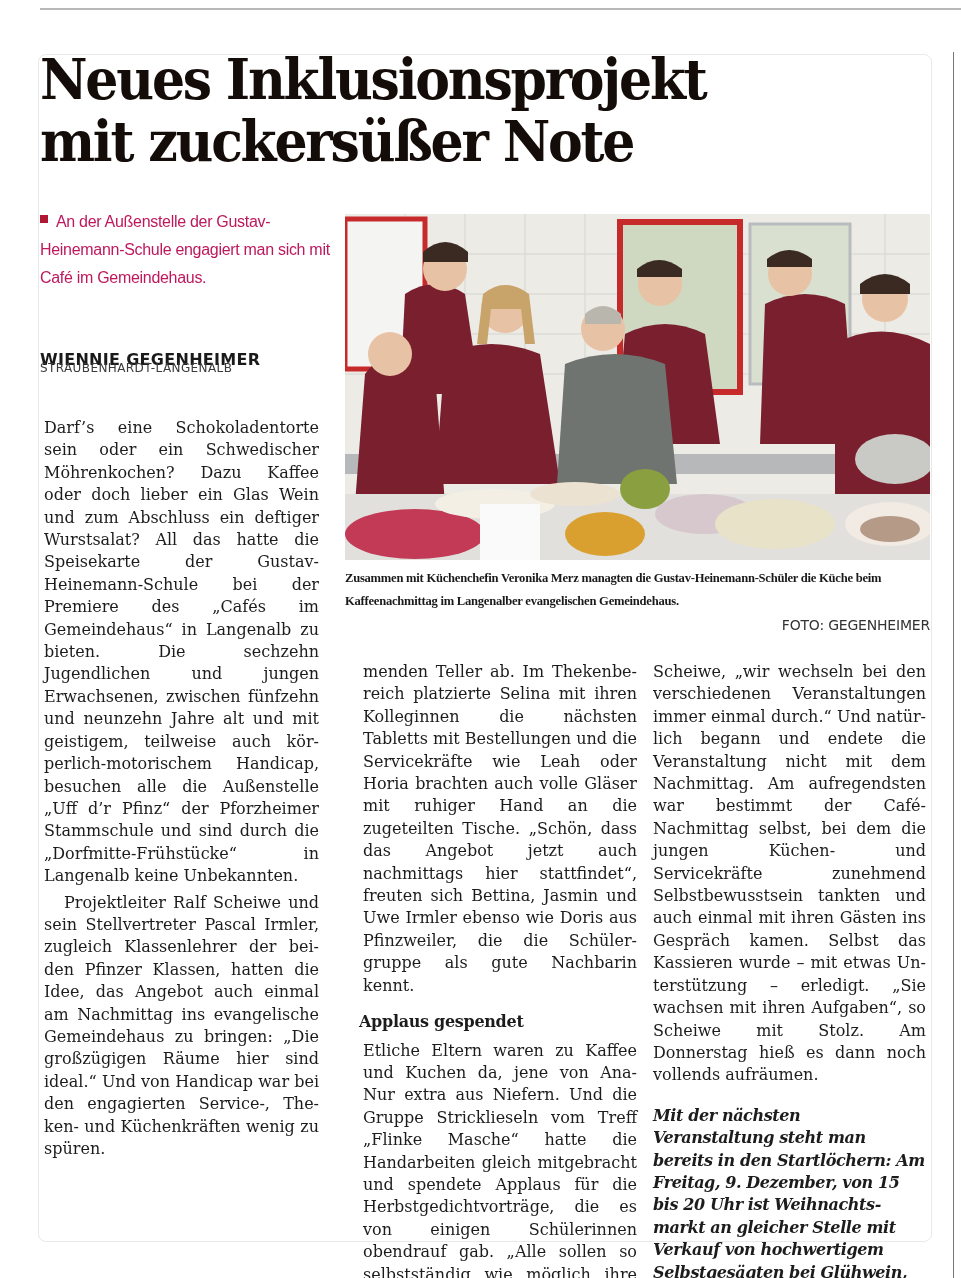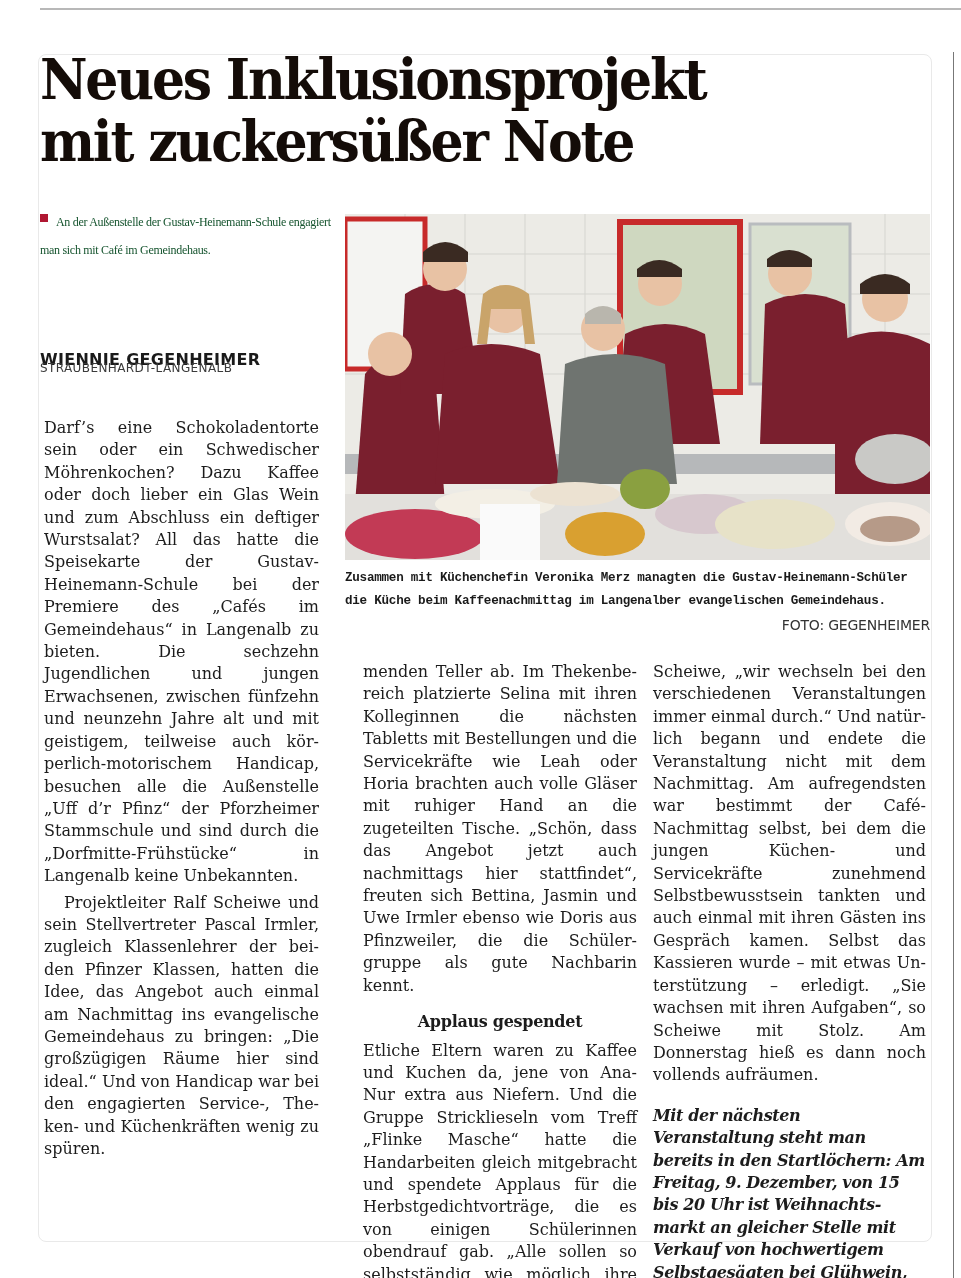--- a/index.html
+++ b/index.html
@@ -6,43 +6,43 @@
   body { width: 961px; height: 1278px; position: relative; overflow: hidden; }
   .top-rule { position: absolute; left: 40px; right: 0; top: 8px; height: 2px; background: #b8b8b8; }
   .right-rule { position: absolute; left: 953px; top: 52px; width: 1px; height: 1226px; background: #777; }
   .card { position: absolute; left: 38px; top: 54px; width: 892px; height: 1186px;
           border: 1px solid #e9e9e9; border-radius: 8px; background: #fff; }
   .headline { position: absolute; left: 40px; top: 48px; margin: 0;
               font-family: "DejaVu Serif", serif; font-weight: bold; font-size: 56px;
               line-height: 62px; letter-spacing: -2.4px; color: #140c08; transform: scaleX(0.93);
               transform-origin: left top; white-space: nowrap; }
   .teaser { position: absolute; left: 40px; top: 208px; width: 300px;
-            font-family: Liberation Serif, serif; font-size: 12px; line-height: 28px; color: #14532d;
+            font-family: Liberation Sans, sans-serif; font-size: 16px; line-height: 28px; color: #be185d;
             letter-spacing: -0.3px; }
   .teaser .bullet { display: inline-block; width: 8px; height: 8px; background: #b01732;
                     margin-right: 8px; vertical-align: 4px; }
   .author { position: absolute; left: 40px; top: 350px; font-family: "DejaVu Sans", sans-serif;
             font-weight: bold; font-size: 16px; letter-spacing: 0.3px; color: #1a1a1a; }
   .location { position: absolute; left: 40px; top: 361px; font-family: "DejaVu Sans", sans-serif;
               font-size: 12px; letter-spacing: 0.4px; color: #3a3a3a; }
   .col { position: absolute; font-family: "DejaVu Serif", serif; font-size: 16px; line-height: 22.4px;
          color: #1c1c1c; text-align: justify; hyphens: manual; }
   .col p { margin: 4px; }
   .col p.indent { text-indent: 20px; }
   .col1 { left: 40px; top: 413px; width: 283px; }
   .col2 { left: 359px; top: 657px; width: 282px; }
   .col3 { left: 649px; top: 657px; width: 281px; }
   .subhead { font-family: "DejaVu Serif", serif; font-weight: bold; font-size: 16px;
-             margin: 14px 0 6px 0 !important; text-align: center; letter-spacing: -0.3px; }
+             margin: 14px 0 6px 0 !important; text-align: left; letter-spacing: -0.3px; }
   .italic-box { margin-top: 18px !important; font-style: italic; font-weight: bold; text-align: left !important;
                 letter-spacing: -0.4px; }
   .photo { position: absolute; left: 345px; top: 214px; width: 585px; height: 346px; overflow: hidden;
            background: #e6e6e2; }
   .caption { position: absolute; left: 345px; top: 567px; width: 585px;
-             font-family: Liberation Mono, monospace; font-weight: bold; font-size: 12.6px; line-height: 22.5px;
+             font-family: Liberation Serif, serif; font-weight: bold; font-size: 12.6px; line-height: 22.5px;
              color: #1a1a1a; letter-spacing: -0.25px; }
   .credit { position: absolute; right: 31px; top: 617px; font-family: "DejaVu Sans", sans-serif;
             font-size: 14px; color: #333; letter-spacing: -0.2px; }
 </style>
 </head>
 <body>
 
 <div class="top-rule"></div>
 <div class="card"></div>
 <div class="right-rule"></div>

